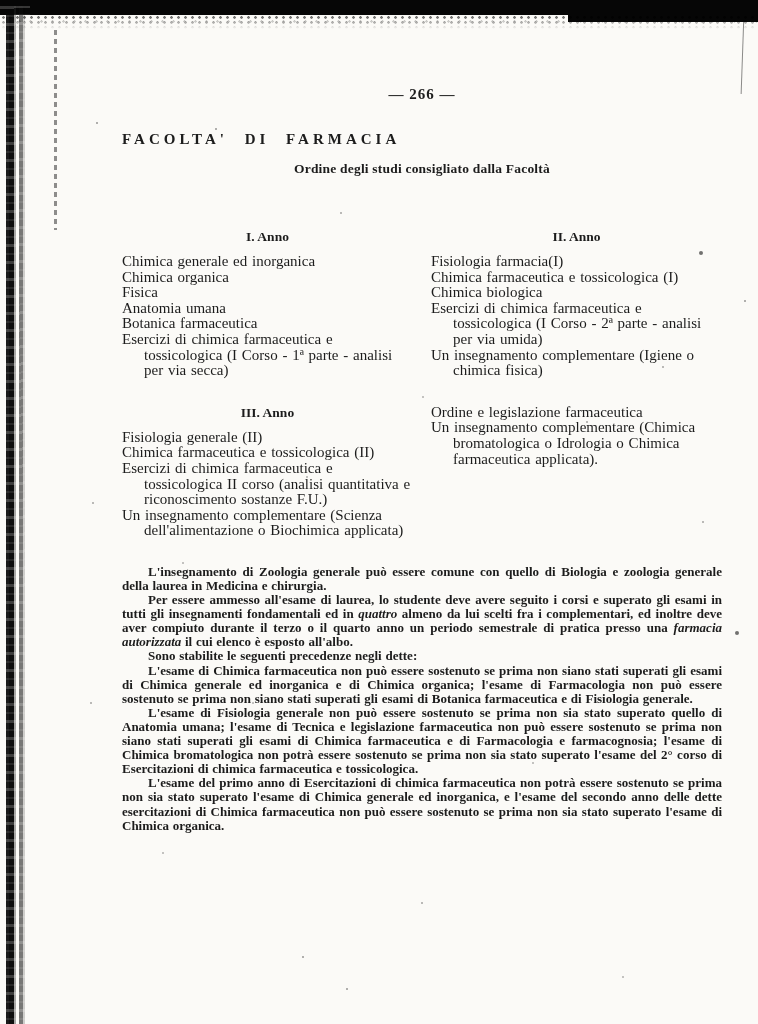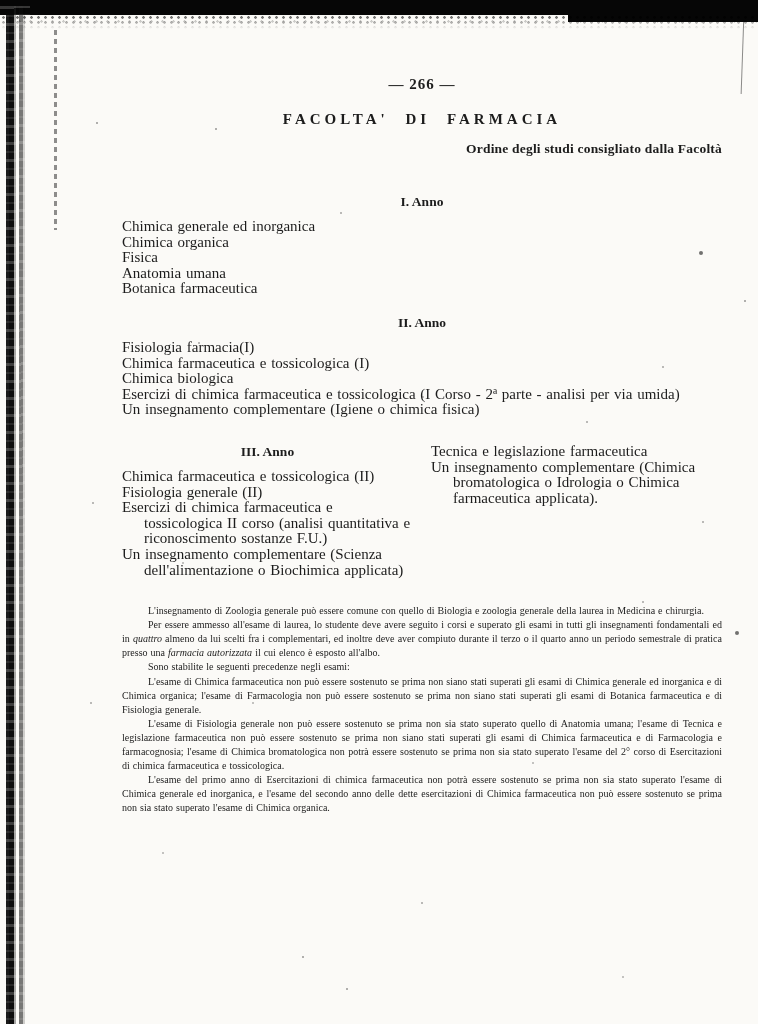--- a/index.html
+++ b/index.html
@@ -78,46 +78,47 @@
       736px 632px 0 1px rgba(0,0,0,.55), 252px 702px 0 0 rgba(0,0,0,.30),
       532px 762px 0 0 rgba(0,0,0,.30), 712px 796px 0 0 rgba(0,0,0,.35),
       162px 852px 0 0 rgba(0,0,0,.30), 421px 902px 0 0 rgba(0,0,0,.35),
       302px 956px 0 0 rgba(0,0,0,.40), 622px 976px 0 0 rgba(0,0,0,.30),
       96px 122px 0 0 rgba(0,0,0,.40), 92px 502px 0 0 rgba(0,0,0,.35),
       90px 702px 0 0 rgba(0,0,0,.35), 346px 988px 0 0 rgba(0,0,0,.40);
   }
 
   
   .content{
-    position:absolute; left:122px; top:76px; width:600px; z-index:1;
+    position:absolute; left:122px; top:86px; width:600px; z-index:1;
   }
   .page-number{
     text-align:center; font-size:15px; font-weight:bold; letter-spacing:1px;
   }
   .title{
-    margin-top:18px; text-align:center;
+    margin-top:28px; 
     font-size:15px; font-weight:bold; letter-spacing:4px; word-spacing:9px;
   }
   .subtitle{
-    margin-top:13px; text-align:right;
+    margin-top:13px; text-align:center;
     font-size:13.5px; font-weight:bold; letter-spacing:.2px;
   }
   .year-row{ display:flex; gap:18px; }
-  .year-row.first{ margin-top:37px;flex-direction:column; }
+  .year-row.first{ margin-top:52px; }
   .year-row.second{ margin-top:26px; }
   .year-col{ flex:1 1 0; min-width:0; }
   .year-heading{
     text-align:center; font-size:13.5px; font-weight:bold; margin-bottom:9px;
   }
   .course-list{ list-style:none; font-size:15px; line-height:15.6px; word-spacing:1px; }
   .course-list .course{ padding-left:22px; text-indent:-22px; }
   .paragraphs{ margin-top:26px; }
   .body-para{
-    font-size:10px; line-height:14.1px; text-align:justify; text-indent:26px;
+    font-size:13px; line-height:14.1px; text-align:justify; text-indent:26px;
     word-spacing:.5px;
+    font-weight:bold;
   }
   .body-para em{ font-style:italic; }
 </style>
 </head>
 <body>
 
 <div class="page">
 
   <div class="scan-top"></div>
   <div class="scan-left"></div>
@@ -133,55 +134,56 @@
 
     <div class="year-row first">
       <section class="year-col">
         <h3 class="year-heading">I. Anno</h3>
         <ul class="course-list">
             <li class="course">Chimica generale ed inorganica</li>
             <li class="course">Chimica organica</li>
             <li class="course">Fisica</li>
             <li class="course">Anatomia umana</li>
             <li class="course">Botanica farmaceutica</li>
+            <li class="course">Esercizi di chimica farmaceutica e tossicologica (I Corso - 1ª parte - analisi per via secca)</li>
           </ul>
       </section>
       <section class="year-col">
         <h3 class="year-heading">II. Anno</h3>
         <ul class="course-list">
             <li class="course">Fisiologia farmacia(I)</li>
             <li class="course">Chimica farmaceutica e tossicologica (I)</li>
             <li class="course">Chimica biologica</li>
             <li class="course">Esercizi di chimica farmaceutica e tossicologica (I Corso - 2ª parte - analisi per via umida)</li>
             <li class="course">Un insegnamento complementare (Igiene o chimica fisica)</li>
           </ul>
       </section>
     </div>
 
     <div class="year-row second">
       <section class="year-col">
         <h3 class="year-heading">III. Anno</h3>
         <ul class="course-list">
+            <li class="course">Fisiologia generale (II)</li>
             <li class="course">Chimica farmaceutica e tossicologica (II)</li>
-            <li class="course">Fisiologia generale (II)</li>
             <li class="course">Esercizi di chimica farmaceutica e tossicologica II corso (analisi quantitativa e riconoscimento sostanze F.U.)</li>
             <li class="course">Un insegnamento complementare (Scienza dell'alimentazione o Biochimica applicata)</li>
           </ul>
       </section>
       <section class="year-col">
         <ul class="course-list">
-            <li class="course">Tecnica e legislazione farmaceutica</li>
+            <li class="course">Ordine e legislazione farmaceutica</li>
             <li class="course">Un insegnamento complementare (Chimica bromatologica o Idrologia o Chimica farmaceutica applicata).</li>
           </ul>
       </section>
     </div>
 
     <div class="paragraphs">
         <p class="body-para"><span>L'insegnamento di Zoologia generale può essere comune con quello di Biologia e zoologia generale della laurea in Medicina e chirurgia.</span></p>
         <p class="body-para"><span>Per essere ammesso all'esame di laurea, lo studente deve avere seguito i corsi e superato gli esami in tutti gli insegnamenti fondamentali ed in </span><em>quattro</em><span> almeno da lui scelti fra i complementari, ed inoltre deve aver compiuto durante il terzo o il quarto anno un periodo semestrale di pratica presso una </span><em>farmacia autorizzata</em><span> il cui elenco è esposto all'albo.</span></p>
-        <p class="body-para"><span>Sono stabilite le seguenti precedenze negli esami:</span></p>
+        <p class="body-para"><span>Sono stabilite le seguenti precedenze negli dette:</span></p>
         <p class="body-para"><span>L'esame di Chimica farmaceutica non può essere sostenuto se prima non siano stati superati gli esami di Chimica generale ed inorganica e di Chimica organica; l'esame di Farmacologia non può essere sostenuto se prima non siano stati superati gli esami di Botanica farmaceutica e di Fisiologia generale.</span></p>
         <p class="body-para"><span>L'esame di Fisiologia generale non può essere sostenuto se prima non sia stato superato quello di Anatomia umana; l'esame di Tecnica e legislazione farmaceutica non può essere sostenuto se prima non siano stati superati gli esami di Chimica farmaceutica e di Farmacologia e farmacognosia; l'esame di Chimica bromatologica non potrà essere sostenuto se prima non sia stato superato l'esame del 2° corso di Esercitazioni di chimica farmaceutica e tossicologica.</span></p>
         <p class="body-para"><span>L'esame del primo anno di Esercitazioni di chimica farmaceutica non potrà essere sostenuto se prima non sia stato superato l'esame di Chimica generale ed inorganica, e l'esame del secondo anno delle dette esercitazioni di Chimica farmaceutica non può essere sostenuto se prima non sia stato superato l'esame di Chimica organica.</span></p>
       </div>
 
   </div>
 </div>
 
 </body></html>

